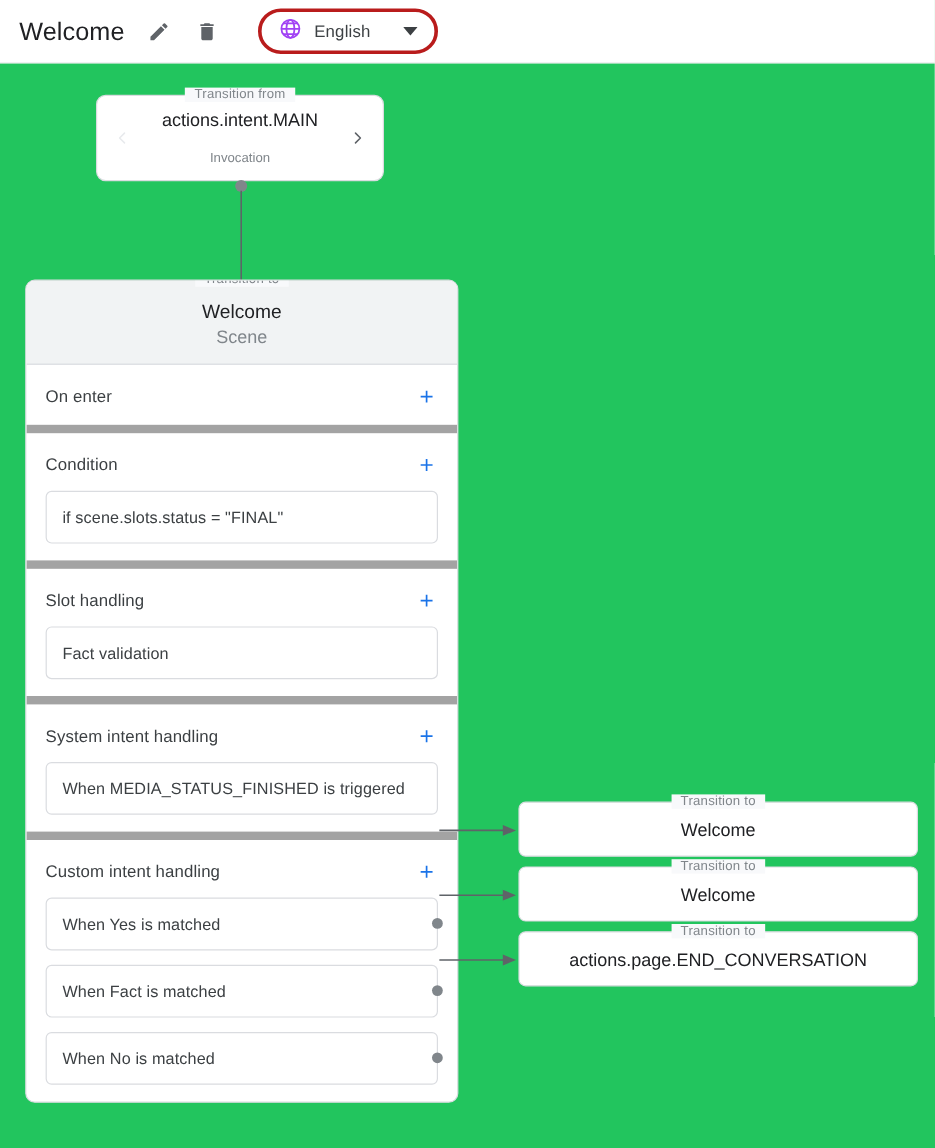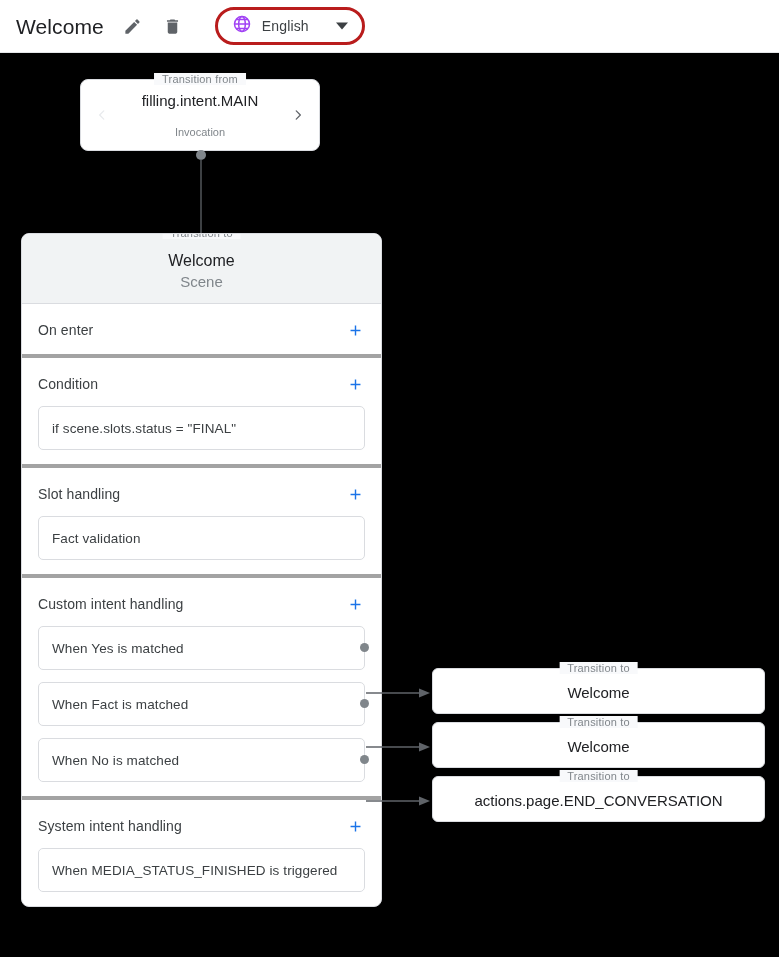--- a/index.html
+++ b/index.html
@@ -79,21 +79,21 @@
     display: flex;
     align-items: center;
   }
 
   
   #canvas {
     position: absolute;
     left: 0; top: 53px;
     width: 779px;
     height: 904px;
-    background: #000000;
+    background: #22c55e;
     overflow: hidden;
   }
 
   
   .fs-card {
     position: absolute;
     border: 1px solid #dadce0;
     border-radius: 8px;
     background: #ffffff;
     box-sizing: border-box;
@@ -184,21 +184,21 @@
     line-height: 21px;
   }
   #scene-type {
     font-size: 15px;
     color: #80868b;
     margin-top: 4px;
     line-height: 14px;
   }
 
   .section {
-    border-bottom: 4px solid #a3a3a3;
+    border-bottom: 7px solid #a3a3a3;
     padding: 16px 16px 14px 16px;
     position: relative;
   }
   .section:last-child { border-bottom: none; }
   .section-head {
     display: flex;
     align-items: center;
     justify-content: space-between;
     height: 20px;
   }
@@ -335,21 +335,21 @@
 <div id="canvas">
 
   <div id="transition-from-card" class="fs-card">
     <span class="fs-legend">Transition from</span>
     <span class="chev">
       <svg width="14" height="14" viewBox="0 0 24 24" fill="none" stroke="#e8eaed" stroke-width="2.2" stroke-linecap="round" stroke-linejoin="round">
           <polyline points="15 5 8 12 15 19"></polyline>
         </svg>
     </span>
     <div id="tf-body">
-      <div id="tf-intent-name">filling.intent.MAIN</div>
+      <div id="tf-intent-name">actions.intent.MAIN</div>
       <div id="tf-intent-type">Invocation</div>
     </div>
     <span class="chev">
       <svg width="14" height="14" viewBox="0 0 24 24" fill="none" stroke="#5f6368" stroke-width="2.2" stroke-linecap="round" stroke-linejoin="round">
           <polyline points="9 5 16 12 9 19"></polyline>
         </svg>
     </span>
   </div>
 
   <div id="main-connector">
@@ -401,51 +401,51 @@
             </svg>
         </button>
       </div>
       <div class="item-box">
         <span class="item-label">Fact validation</span>
       </div>
     </div>
 
     <div class="section">
       <div class="section-head">
+        <span class="section-title">System intent handling</span>
+        <button class="add-btn">
+          <svg width="17" height="17" viewBox="0 0 24 24" fill="#1a73e8">
+              <path d="M19 13h-6v6h-2v-6H5v-2h6V5h2v6h6v2z"></path>
+            </svg>
+        </button>
+      </div>
+      <div class="item-box">
+        <span class="item-label">When MEDIA_STATUS_FINISHED is triggered</span>
+      </div>
+    </div>
+
+    <div class="section">
+      <div class="section-head">
         <span class="section-title">Custom intent handling</span>
         <button class="add-btn">
           <svg width="17" height="17" viewBox="0 0 24 24" fill="#1a73e8">
               <path d="M19 13h-6v6h-2v-6H5v-2h6V5h2v6h6v2z"></path>
             </svg>
         </button>
       </div>
       <div class="item-box has-port">
         <span class="item-label">When Yes is matched</span>
       </div>
       <div class="item-box has-port">
         <span class="item-label">When Fact is matched</span>
       </div>
       <div class="item-box has-port">
         <span class="item-label">When No is matched</span>
       </div>
     </div>
-
-    <div class="section">
-      <div class="section-head">
-        <span class="section-title">System intent handling</span>
-        <button class="add-btn">
-          <svg width="17" height="17" viewBox="0 0 24 24" fill="#1a73e8">
-              <path d="M19 13h-6v6h-2v-6H5v-2h6V5h2v6h6v2z"></path>
-            </svg>
-        </button>
-      </div>
-      <div class="item-box">
-        <span class="item-label">When MEDIA_STATUS_FINISHED is triggered</span>
-      </div>
-    </div>
   </div>
 
   <div class="edge" id="edge-0">
     <svg width="66" height="12" viewBox="0 0 66 12">
       <line x1="0" y1="6" x2="56" y2="6" stroke="#5f6368" stroke-width="1.3"></line>
       <path d="M64 6 L53 1.5 V10.5 Z" fill="#5f6368"></path>
     </svg>
   </div>
   <div class="edge" id="edge-1">
     <svg width="66" height="12" viewBox="0 0 66 12">

